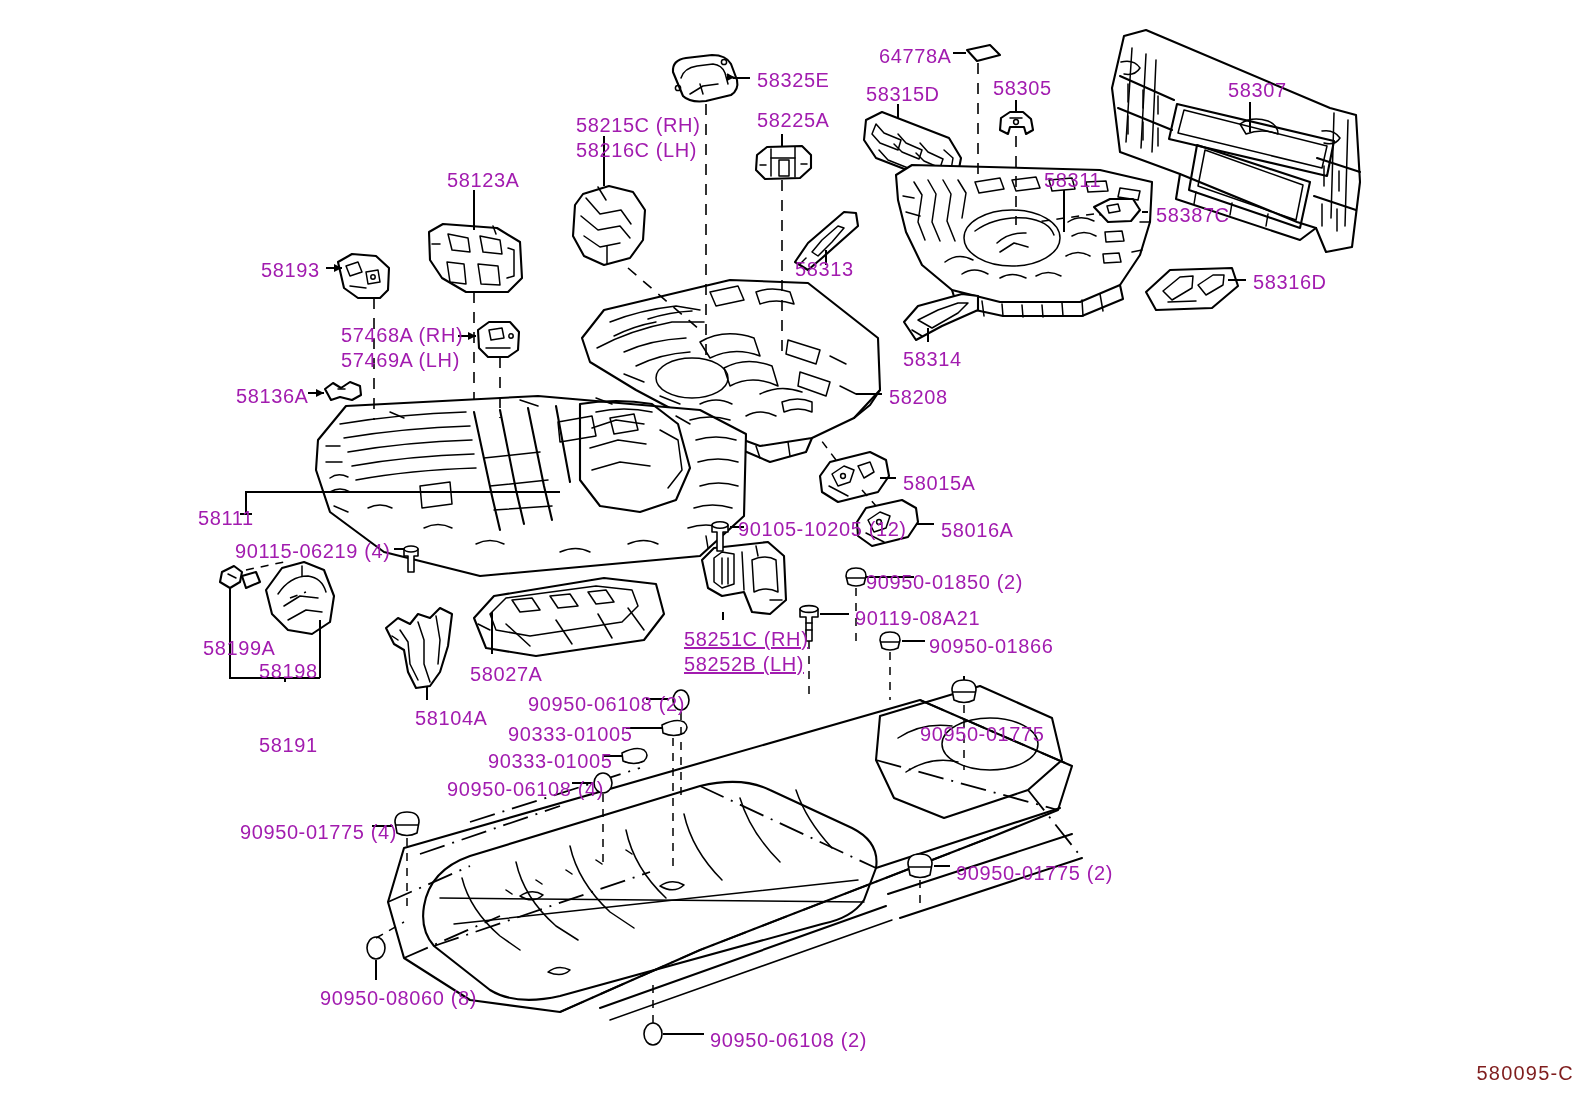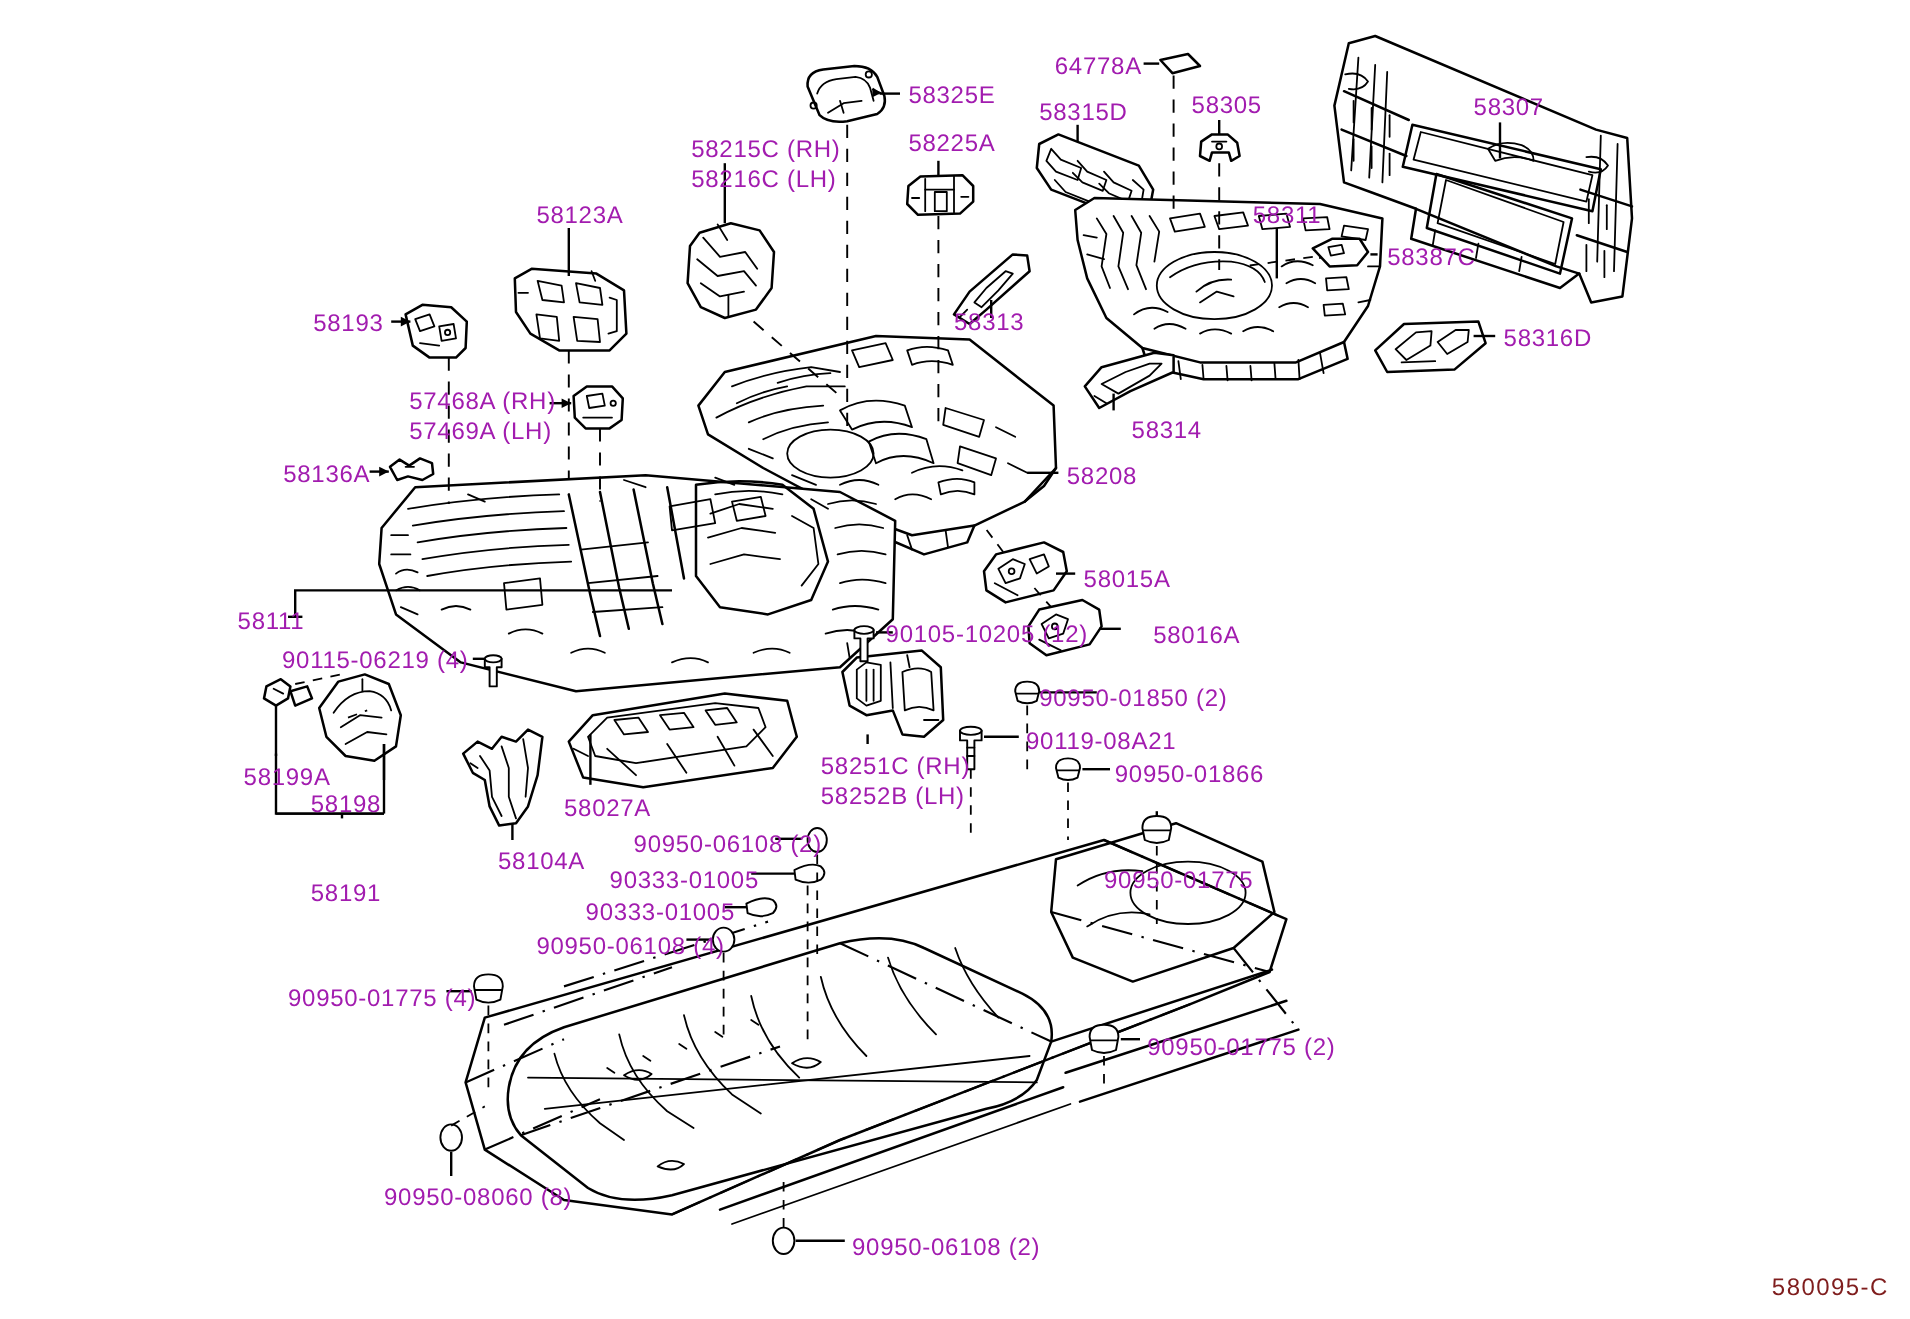--- a/index.html
+++ b/index.html
@@ -629,33 +629,33 @@
       <div class="lbl" style="left: 1228px; top: 78px;"><span>58307</span></div>
       <div class="lbl" style="left: 757px; top: 108px;"><span>58225A</span></div>
       <div class="lbl two" style="left: 576px; top: 113px;"><span>58215C (RH)</span><span class="l2">58216C (LH)</span></div>
       <div class="lbl" style="left: 447px; top: 168px;"><span>58123A</span></div>
       <div class="lbl" style="left: 1044px; top: 168px;"><span>58311</span></div>
       <div class="lbl" style="left: 1156px; top: 203px;"><span>58387C</span></div>
       <div class="lbl" style="left: 261px; top: 258px;"><span>58193</span></div>
       <div class="lbl" style="left: 795px; top: 257px;"><span>58313</span></div>
       <div class="lbl" style="left: 1253px; top: 270px;"><span>58316D</span></div>
       <div class="lbl two" style="left: 341px; top: 323px;"><span>57468A (RH)</span><span class="l2">57469A (LH)</span></div>
-      <div class="lbl" style="left: 903px; top: 347px; margin-left: 40px;"><span>58314</span></div>
+      <div class="lbl" style="left: 903px; top: 347px;"><span>58314</span></div>
       <div class="lbl" style="left: 236px; top: 384px;"><span>58136A</span></div>
       <div class="lbl" style="left: 889px; top: 385px;"><span>58208</span></div>
       <div class="lbl" style="left: 903px; top: 471px;"><span>58015A</span></div>
       <div class="lbl" style="left: 198px; top: 506px;"><span>58111</span></div>
       <div class="lbl" style="left: 738px; top: 517px;"><span>90105-10205 (12)</span></div>
-      <div class="lbl" style="left: 941px; top: 518px; margin-left: 20px;"><span>58016A</span></div>
+      <div class="lbl" style="left: 941px; top: 518px;"><span>58016A</span></div>
       <div class="lbl" style="left: 235px; top: 539px;"><span>90115-06219 (4)</span></div>
       <div class="lbl" style="left: 866px; top: 570px;"><span>90950-01850 (2)</span></div>
       <div class="lbl" style="left: 855px; top: 606px;"><span>90119-08A21</span></div>
       <div class="lbl" style="left: 203px; top: 636px;"><span>58199A</span></div>
       <div class="lbl" style="left: 929px; top: 634px;"><span>90950-01866</span></div>
-      <div class="lbl two" style="left: 684px; top: 627px;"><span>58251C (RH)</span><span class="l2">58252B (LH)</span></div>
+      <div class="lbl two" style="left: 684px; top: 627px; text-decoration: underline;"><span>58251C (RH)</span><span class="l2">58252B (LH)</span></div>
       <div class="lbl" style="left: 470px; top: 662px;"><span>58027A</span></div>
       <div class="lbl" style="left: 259px; top: 659px;"><span>58198</span></div>
       <div class="lbl" style="left: 920px; top: 700px; margin-top: 22px;"><span>90950-01775</span></div>
       <div class="lbl" style="left: 528px; top: 692px;"><span>90950-06108 (2)</span></div>
       <div class="lbl" style="left: 259px; top: 689px; margin-top: 44px;"><span>58191</span></div>
       <div class="lbl" style="left: 415px; top: 706px;"><span>58104A</span></div>
       <div class="lbl" style="left: 508px; top: 722px;"><span>90333-01005</span></div>
       <div class="lbl" style="left: 488px; top: 749px;"><span>90333-01005</span></div>
       <div class="lbl" style="left: 447px; top: 777px;"><span>90950-06108 (4)</span></div>
       <div class="lbl" style="left: 240px; top: 820px;"><span>90950-01775 (4)</span></div>

